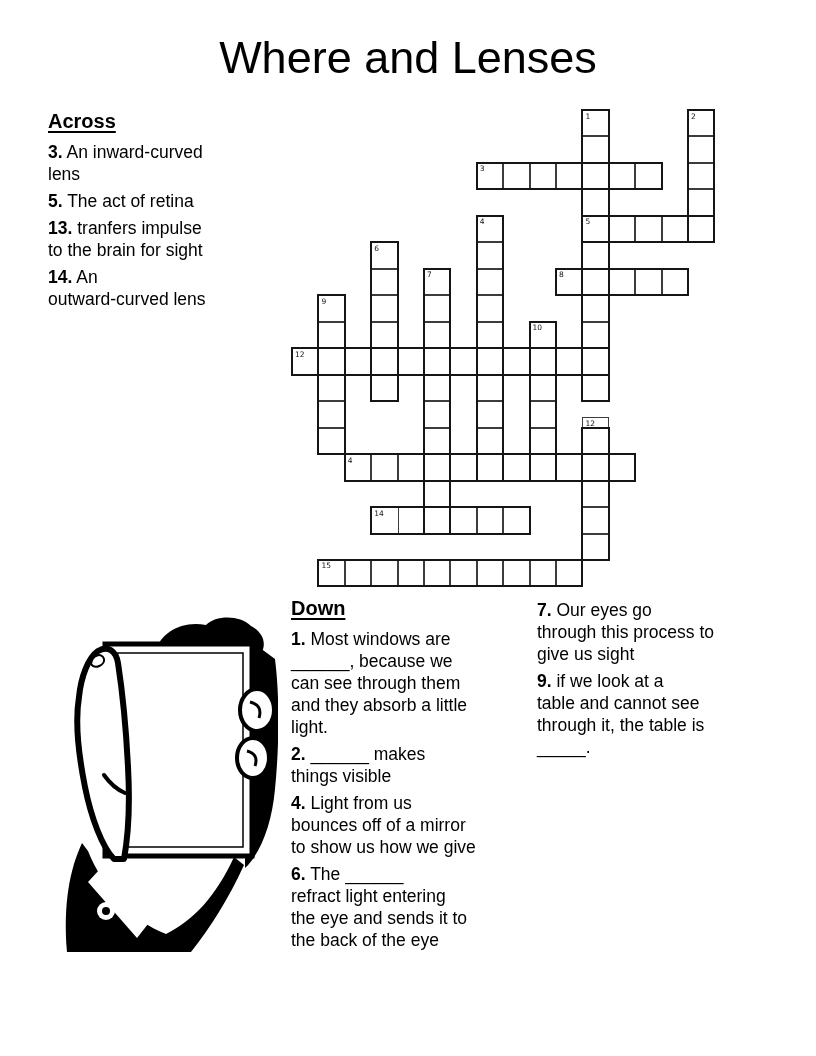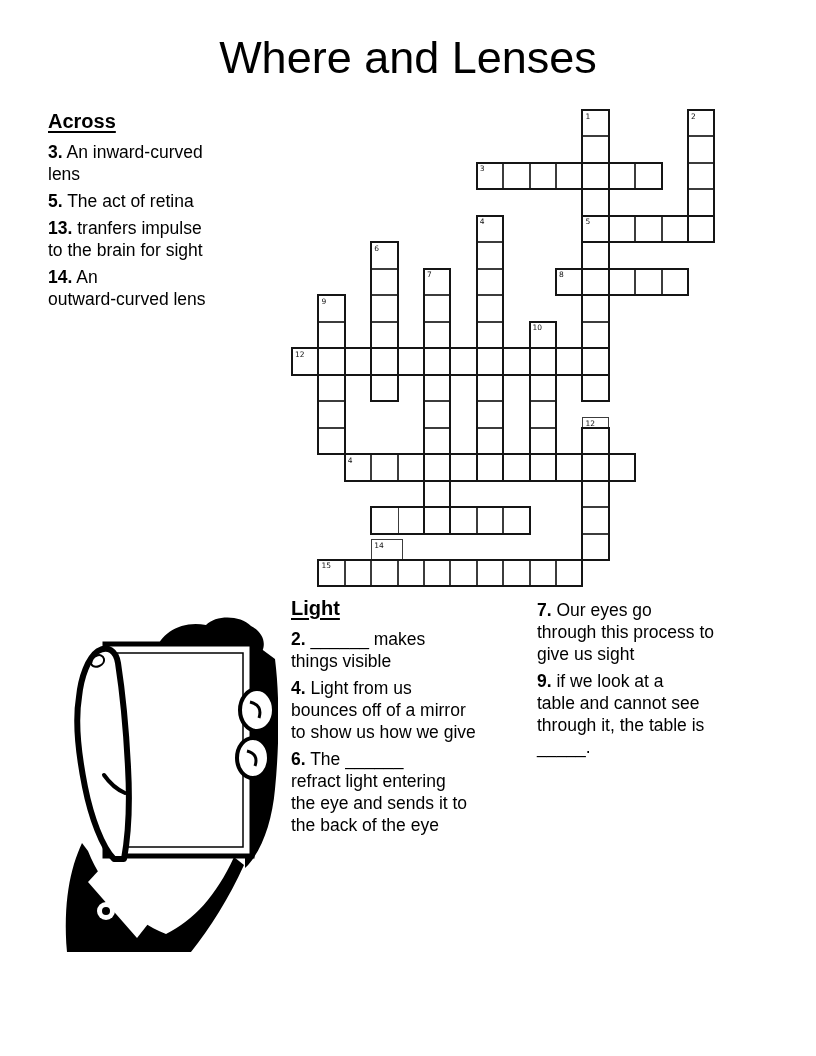--- a/index.html
+++ b/index.html
@@ -130,21 +130,21 @@
       <div class="cell" style="left: 424px; top: 454.11px; width: 26.4px; height: 26.47px;"></div>
       <div class="cell" style="left: 450.4px; top: 454.11px; width: 26.4px; height: 26.47px;"></div>
       <div class="cell" style="left: 476.8px; top: 454.11px; width: 26.4px; height: 26.47px;"></div>
       <div class="cell" style="left: 503.2px; top: 454.11px; width: 26.4px; height: 26.47px;"></div>
       <div class="cell" style="left: 529.6px; top: 454.11px; width: 26.4px; height: 26.47px;"></div>
       <div class="cell" style="left: 556px; top: 454.11px; width: 26.4px; height: 26.47px;"></div>
       <div class="cell" style="left: 582.4px; top: 454.11px; width: 26.4px; height: 26.47px;"></div>
       <div class="cell" style="left: 608.8px; top: 454.11px; width: 26.4px; height: 26.47px;"></div>
       <div class="cell" style="left: 424px; top: 480.58px; width: 26.4px; height: 26.47px;"></div>
       <div class="cell" style="left: 582.4px; top: 480.58px; width: 26.4px; height: 26.47px;"></div>
-      <div class="cell" style="left: 371.2px; top: 507.05px; width: 32px; height: 26.47px; margin-top: 32px;">
+      <div class="cell" style="left: 371.2px; top: 507.05px; width: 32px; height: 26.47px;">
         <span class="cellnum">14</span>
       </div>
       <div class="cell" style="left: 397.6px; top: 507.05px; width: 26.4px; height: 26.47px;"></div>
       <div class="cell" style="left: 424px; top: 507.05px; width: 26.4px; height: 26.47px;"></div>
       <div class="cell" style="left: 450.4px; top: 507.05px; width: 26.4px; height: 26.47px;"></div>
       <div class="cell" style="left: 476.8px; top: 507.05px; width: 26.4px; height: 26.47px;"></div>
       <div class="cell" style="left: 503.2px; top: 507.05px; width: 26.4px; height: 26.47px;"></div>
       <div class="cell" style="left: 582.4px; top: 507.05px; width: 26.4px; height: 26.47px;"></div>
       <div class="cell" style="left: 582.4px; top: 533.52px; width: 26.4px; height: 26.47px;"></div>
       <div class="cell" style="left: 318.4px; top: 559.99px; width: 26.4px; height: 26.47px;">
@@ -183,22 +183,27 @@
 lens</span></div>
         <div class="clue"><b>5.</b><span> The act of retina</span></div>
         <div class="clue"><b>13.</b><span> tranfers impulse
 to the brain for sight</span></div>
         <div class="clue"><b>14.</b><span> An
 outward-curved lens</span></div>
       </div>
   </div>
 
   <div id="down-col1">
-    <div class="section-header">Light</div>
+    <div class="section-header">Down</div>
     <div id="down-clues-1">
+        <div class="clue"><b>1.</b><span> Most windows are
+______, because we
+can see through them
+and they absorb a little
+light.</span></div>
         <div class="clue"><b>2.</b><span> ______ makes
 things visible</span></div>
         <div class="clue"><b>4.</b><span> Light from us
 bounces off of a mirror
 to show us how we give</span></div>
         <div class="clue"><b>6.</b><span> The ______
 refract light entering
 the eye and sends it to
 the back of the eye</span></div>
       </div>

